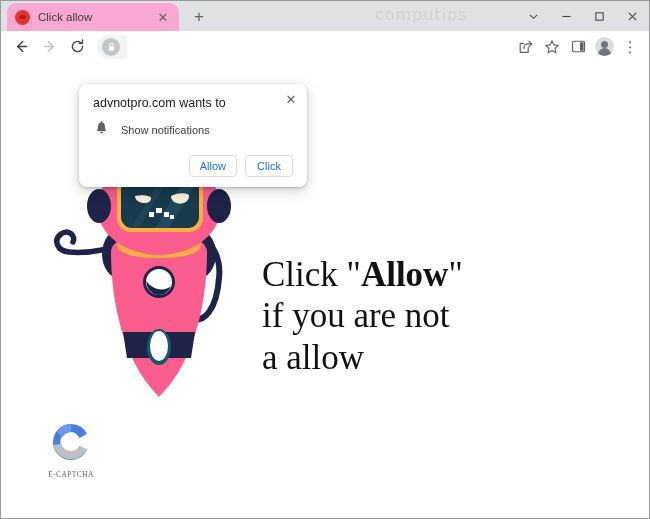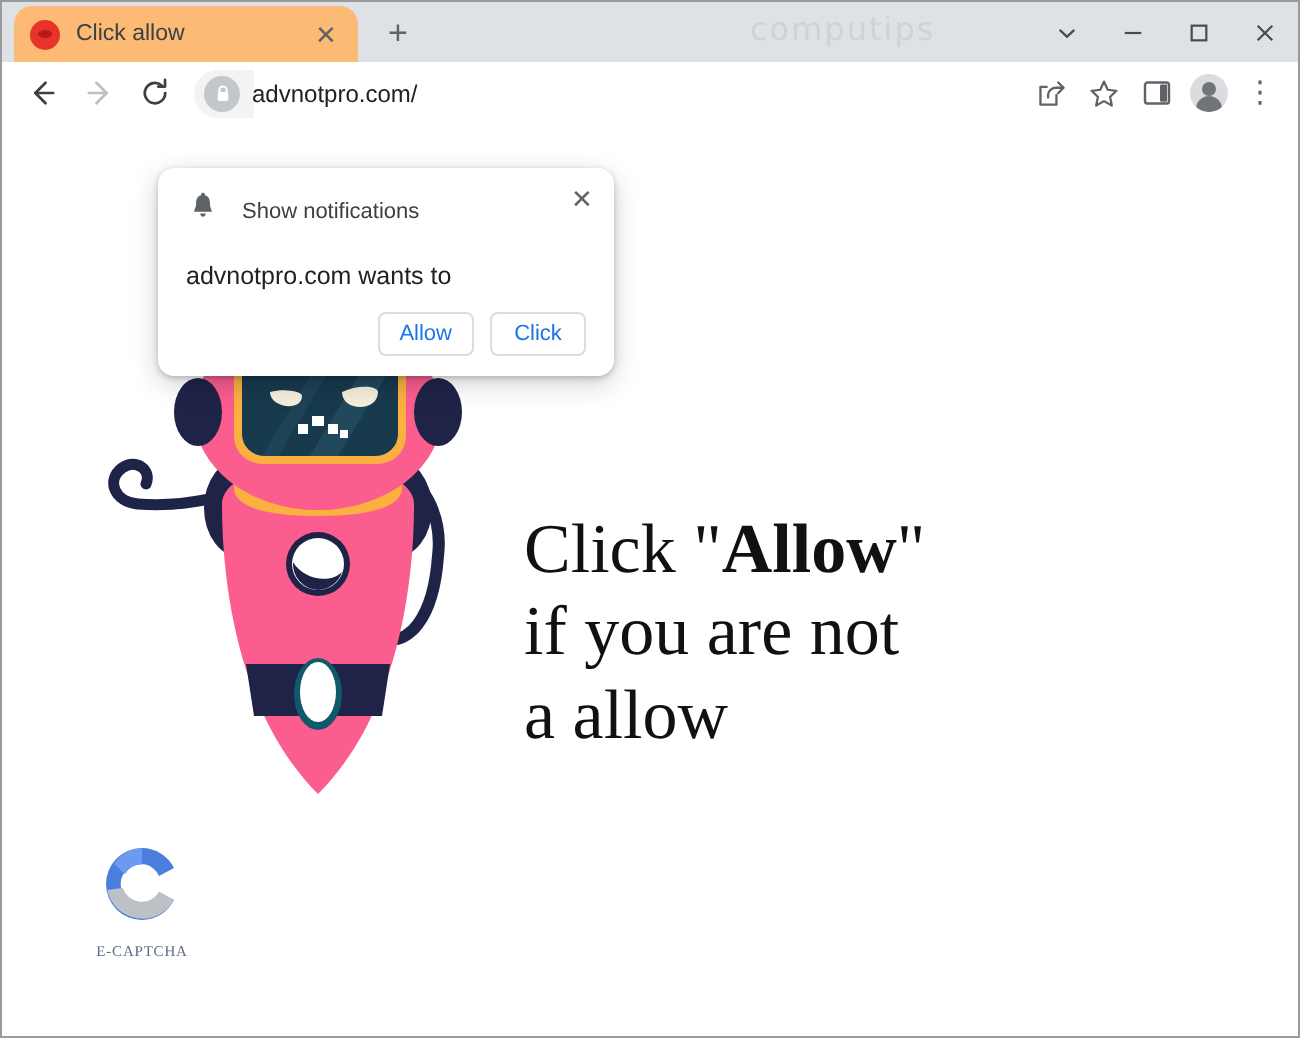--- a/index.html
+++ b/index.html
@@ -22,21 +22,21 @@
     position: relative;
     height: 30px;
     background: #dee1e6;
     display: flex;
     align-items: flex-end;
   }
   #tab-active {
     position: relative;
     margin-left: 6px;
     width: 172px; height: 28px;
-    background: #fdba74;
+    background: #f9a8d4;
     border-radius: 9px 9px 0 0;
     display: flex; align-items: center;
     padding: 0 8px;
   }
   #favicon {
     width: 15px; height: 15px; border-radius: 50%;
     background: #e8332a;
     flex: none; margin-right: 8px;
     position: relative;
   }
@@ -272,21 +272,20 @@
     </div>
 
     <div id="omnibox">
       <div id="omnibox-white"></div>
       <div id="lockbadge">
         <svg width="9" height="10" viewBox="0 0 10 11">
           <path d="M3 4.6 V3.3 A2 2 0 0 1 7 3.3 V4.6" fill="none" stroke="#ffffff" stroke-width="1.15"></path>
           <rect x="2.1" y="4.4" width="5.8" height="5" rx="0.8" fill="#ffffff"></rect>
         </svg>
       </div>
-      <div id="urltext" title="Search Google or type a URL">advnotpro.com/</div>
     </div>
 
     <div class="tbicon">
       <svg width="16" height="16" viewBox="0 0 18 18">
         <path d="M12.5 2.5 L15.5 5.5 L12.5 8.5" fill="none" stroke="#5f6368" stroke-width="1.3" stroke-linecap="round" stroke-linejoin="round"></path>
         <path d="M15.2 5.5 H11 A4.2 4.2 0 0 0 6.8 9.7 V11" fill="none" stroke="#5f6368" stroke-width="1.3" stroke-linecap="round"></path>
         <path d="M11.5 9.5 V15 H2.5 V5 H6" fill="none" stroke="#5f6368" stroke-width="1.3" stroke-linecap="round" stroke-linejoin="round"></path>
       </svg>
     </div>
     <div class="tbicon">
@@ -363,31 +362,31 @@
       <svg width="44" height="44" viewBox="0 0 44 44">
         <path d="M22 4 A18 18 0 1 0 22 40 A18 18 0 0 0 38 30 L30.5 26 A10 10 0 1 1 30.5 18 L38 14 A18 18 0 0 0 22 4 Z" fill="#4a7fe0"></path>
         <path d="M4.6 25 A18 18 0 0 0 38 30 L30.5 26 A10 10 0 0 1 12.4 24 Z" fill="#bdc1c6"></path>
         <path d="M8 12 A18 18 0 0 1 22 4 L22 12.2 A10 10 0 0 0 13.5 17 Z" fill="#6d9af0"></path>
       </svg>
       <div id="captcha-label">E-CAPTCHA</div>
     </div>
 
     <div id="dialog">
       <div id="dlg-close">✕</div>
+      <div id="dlg-title">advnotpro.com wants to</div>
       <div id="dlg-perm">
         <span>
           <svg width="13" height="14" viewBox="0 0 14 15">
             <path d="M7 1.6 C4.6 1.6 3.3 3.3 3.3 5.6 C3.3 8.6 2.2 9.6 2.2 10.6 L11.8 10.6 C11.8 9.6 10.7 8.6 10.7 5.6 C10.7 3.3 9.4 1.6 7 1.6 Z" fill="#5f6368"></path>
             <circle cx="7" cy="1.4" r="1.1" fill="#5f6368"></circle>
             <path d="M5.5 11.6 C5.5 12.6 6.2 13.3 7 13.3 C7.8 13.3 8.5 12.6 8.5 11.6 Z" fill="#5f6368"></path>
           </svg>
         </span>
         <span id="dlg-perm-label">Show notifications</span>
       </div>
-      <div id="dlg-title">advnotpro.com wants to</div>
       <div id="dlg-actions">
         <button class="dlg-btn">Allow</button>
         <button class="dlg-btn">Click</button>
       </div>
     </div>
 
   </div>
 </div>
 
 </body></html>

